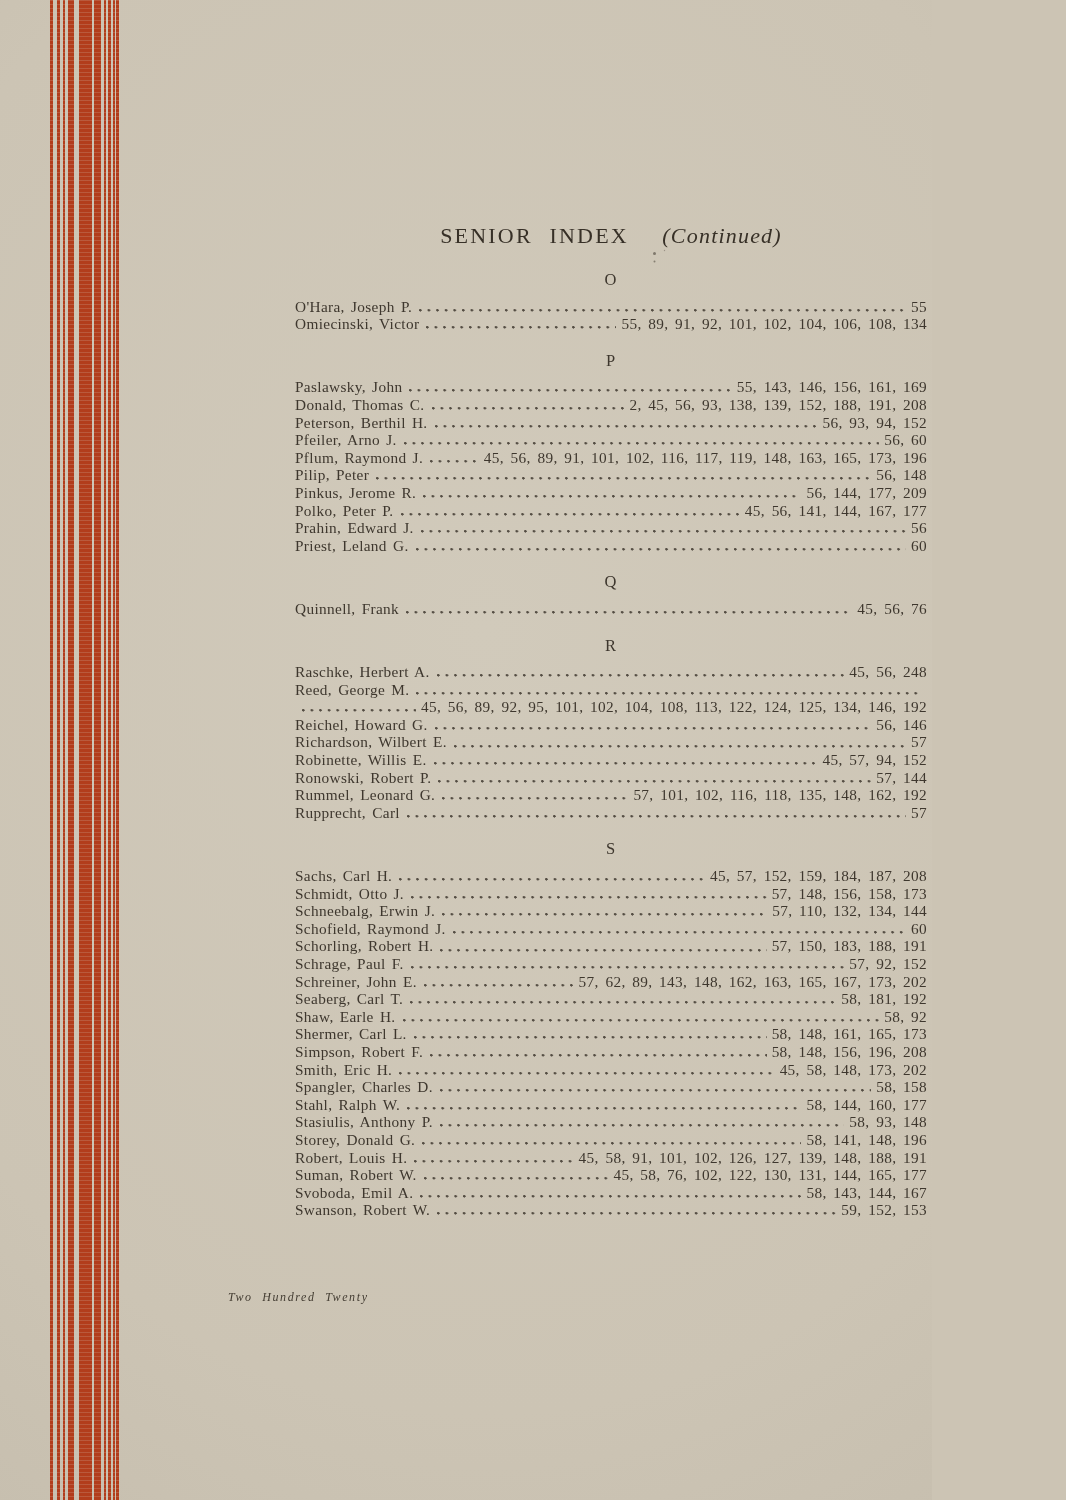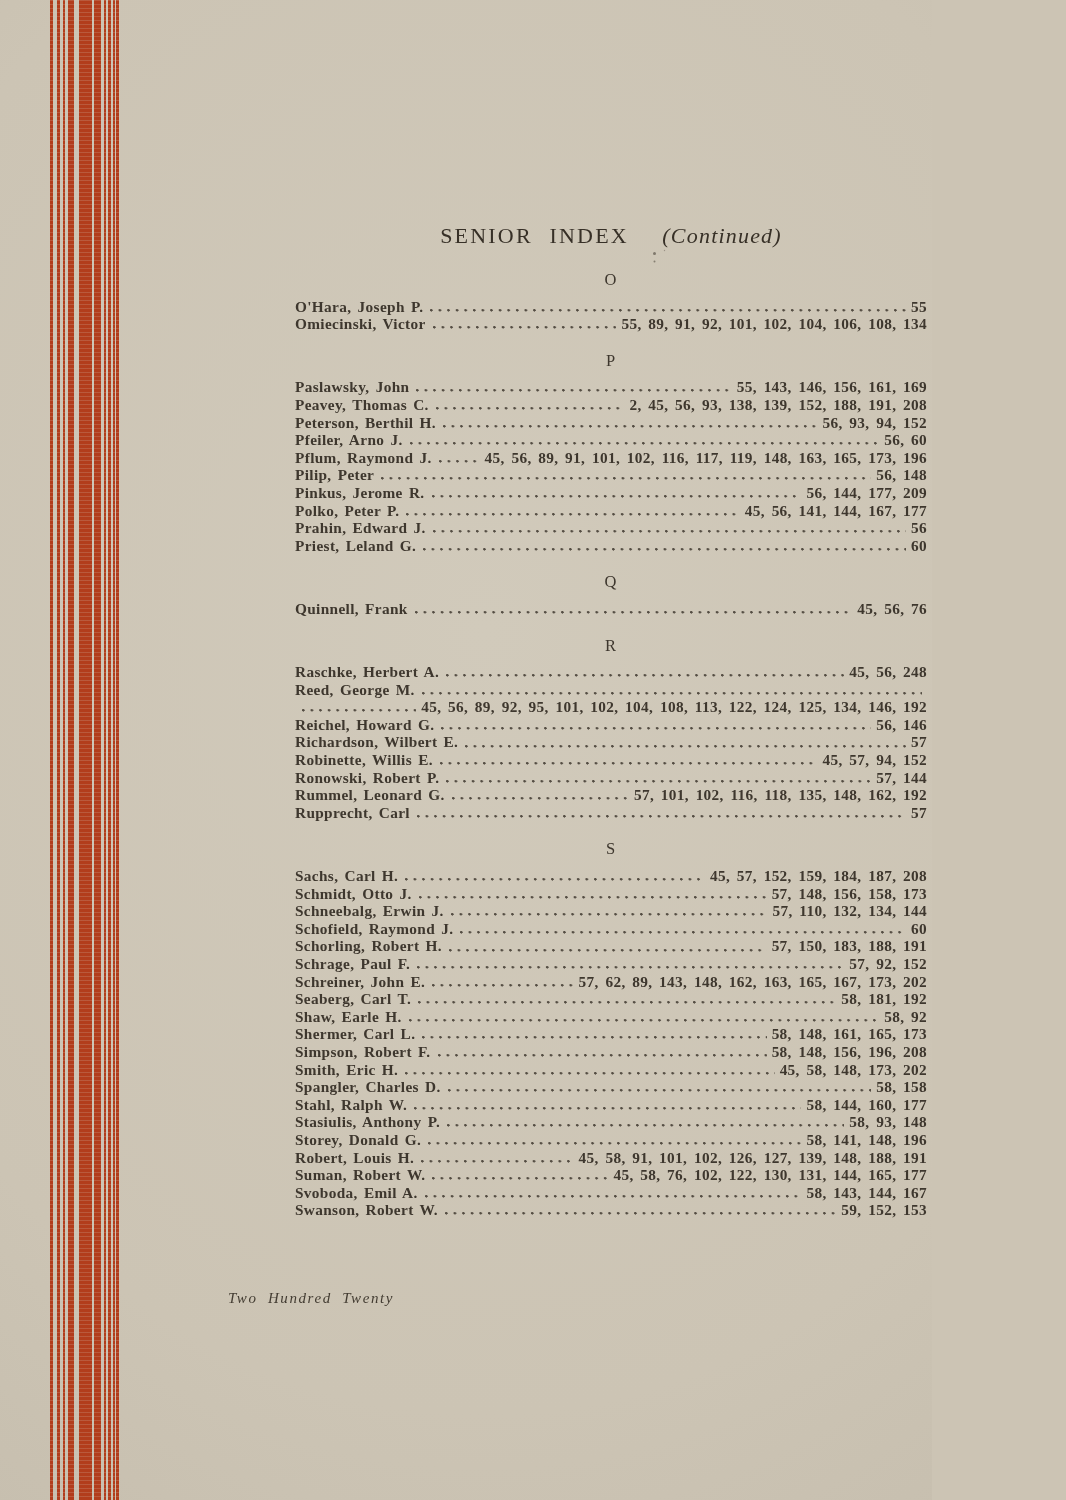--- a/index.html
+++ b/index.html
@@ -82,21 +82,20 @@
     line-height:17.6px;
     letter-spacing:1px;
     margin:19px 0 9px;
   }
   .row{
     display:flex;
     align-items:baseline;
     font-size:15.3px;
     line-height:17.6px;
     letter-spacing:.35px;
-    font-weight:bold;
   }
   .name{
     white-space:nowrap;
     word-spacing:2px;
   }
   .leader{
     flex:1 1 auto;
     min-width:14px;
     height:3px;
     align-self:flex-end;
@@ -105,21 +104,21 @@
     background-size:8.6px 3px;
     background-repeat:repeat-x;
   }
   .pages{
     white-space:nowrap;
     word-spacing:2.5px;
   }
   .footer{
     position:absolute;
     left:228px;top:1290px;
-    font-size:15px;
+    font-size:12px;
     font-style:italic;
     letter-spacing:1.6px;
     word-spacing:5px;
     color:#433c32;
   }
 </style>
 </head>
 <body>
 
 <div class="page">
@@ -142,21 +141,21 @@
           <span class="leader"></span>
           <span class="pages">55, 89, 91, 92, 101, 102, 104, 106, 108, 134</span>
         </div>
         <div class="section-letter">P</div>
         <div class="row">
           <span class="name">Paslawsky, John</span>
           <span class="leader"></span>
           <span class="pages">55, 143, 146, 156, 161, 169</span>
         </div>
         <div class="row">
-          <span class="name">Peavey, Thomas C.</span>
+          <span class="name">Donald, Thomas C.</span>
           <span class="leader"></span>
           <span class="pages">2, 45, 56, 93, 138, 139, 152, 188, 191, 208</span>
         </div>
         <div class="row">
           <span class="name">Peterson, Berthil H.</span>
           <span class="leader"></span>
           <span class="pages">56, 93, 94, 152</span>
         </div>
         <div class="row">
           <span class="name">Pfeiler, Arno J.</span>

